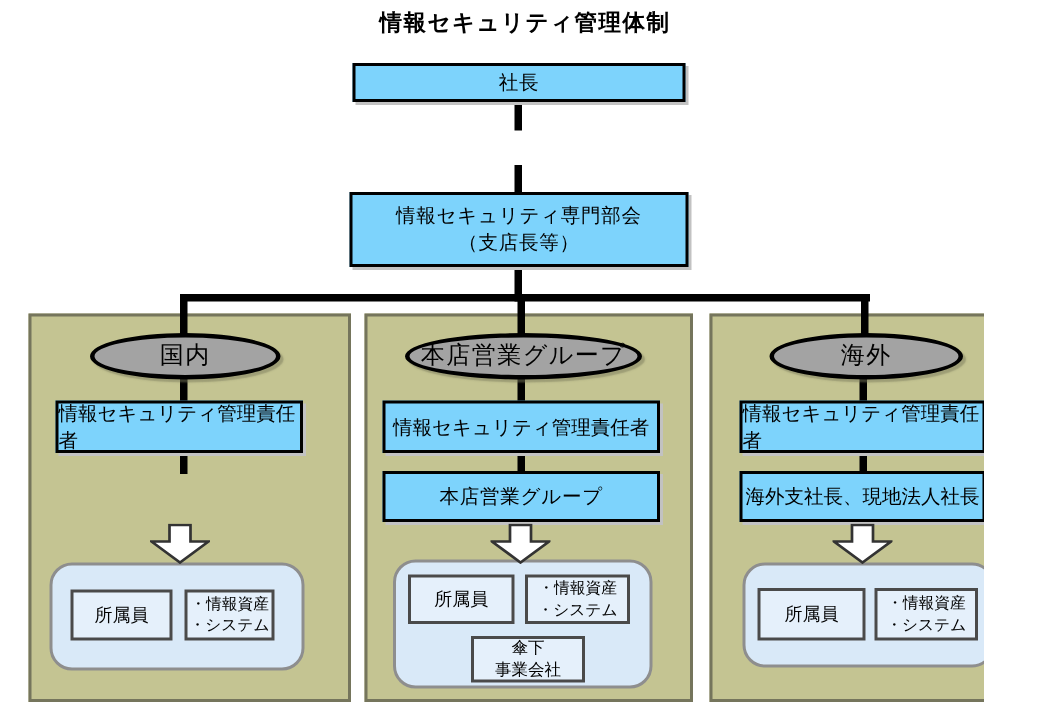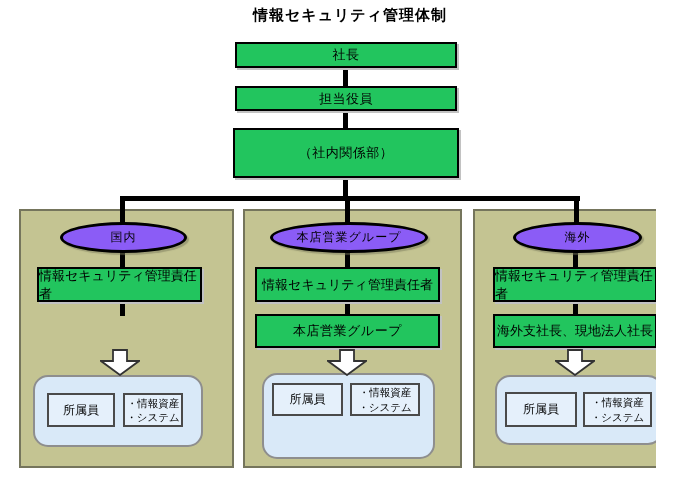--- a/index.html
+++ b/index.html
@@ -5,36 +5,36 @@
   html,body{margin:0;padding:0;background:#fff;}
   .canvas{
     position:relative;width:628px;height:485px;background:#fff;overflow:hidden;
     font-family:"Liberation Sans","DejaVu Sans",sans-serif;color:#000;padding-left:28px;
   }
   .title{
     position:absolute;left:0;top:6px;width:700px;text-align:center;
     font-size:15px;font-weight:bold;letter-spacing:1px;
   }
   .obox{
-    position:absolute;background:#22c55e;border:2px solid #000;
+    position:absolute;background:#7dd3fc;border:2px solid #000;
     box-shadow:2px 2px 0 #c2c2c2;
     display:flex;align-items:center;justify-content:center;flex-direction:column;
     font-size:13px;z-index:3;box-sizing:border-box;letter-spacing:0.5px;
   }
   .obox.small{font-size:13px;}
   .conn{position:absolute;background:var(--connector,#000);z-index:2;}
   .panel{
     position:absolute;background:var(--panel-bg,#C4C492);
     border:2px solid var(--panel-border,#75755C);
     box-sizing:border-box;z-index:1;
   }
   .ellipse{
-    position:absolute;background:#8b5cf6;border:3px solid #000;border-radius:50%;
+    position:absolute;background:#a3a3a3;border:3px solid #000;border-radius:50%;
     display:flex;align-items:center;justify-content:center;
-    font-size:12px;z-index:3;box-sizing:border-box;letter-spacing:1px;
+    font-size:16px;z-index:3;box-sizing:border-box;letter-spacing:1px;
     box-shadow:2px 2px 1px rgba(120,120,90,0.5);
   }
   .rounded{
     position:absolute;background:var(--rounded-bg,#D9E9F8);
     border:2px solid var(--rounded-border,#8E8E8E);
     border-radius:15px;z-index:2;box-sizing:border-box;
   }
   .ibox{
     position:absolute;background:var(--inner-box-bg,#E5F0FB);
     border:2px solid #4a4a4a;z-index:3;box-sizing:border-box;
@@ -48,25 +48,23 @@
 </head>
 <body>
 
 <div class="canvas">
 
   <div class="title">情報セキュリティ管理体制</div>
 
   <div class="obox" style="left:235px;top:42px;width:222px;height:26px">
     <span>社長</span>
   </div>
-  <div class="obox" style="left:235px;top:86px;width:222px;height:25px">
-    <span>担当役員</span>
-  </div>
   <div class="obox" style="left:233px;top:128px;width:226px;height:50px">
-    <span>（社内関係部）</span>
+    <span>情報セキュリティ専門部会</span>
+    <span>（支店長等）</span>
   </div>
 
   <div class="conn" style="left:343px;top:67px;width:5px;height:20px"></div>
   <div class="conn" style="left:343px;top:110px;width:5px;height:19px"></div>
   <div class="conn" style="left:343px;top:177px;width:5px;height:24px"></div>
   <div class="conn" style="left:120px;top:196px;width:460px;height:5px"></div>
   <div class="conn" style="left:120px;top:196px;width:5px;height:36px"></div>
   <div class="conn" style="left:345px;top:196px;width:5px;height:36px"></div>
   <div class="conn" style="left:574px;top:196px;width:5px;height:36px"></div>
 
@@ -130,20 +128,24 @@
     <span class="two">・システム</span>
   </div>
 
   <div class="ibox" style="left:272px;top:383px;width:71px;height:33px">
     <span>所属員</span>
   </div>
   <div class="ibox" style="left:350px;top:383px;width:70px;height:33px">
     <span class="two">・情報資産</span>
     <span class="two">・システム</span>
   </div>
+  <div class="ibox" style="left:314px;top:424px;width:76px;height:31px">
+    <span class="sub">傘下</span>
+    <span class="sub">事業会社</span>
+  </div>
 
   <div class="ibox" style="left:505px;top:392px;width:72px;height:35px">
     <span>所属員</span>
   </div>
   <div class="ibox" style="left:583px;top:392px;width:69px;height:35px">
     <span class="two">・情報資産</span>
     <span class="two">・システム</span>
   </div>
 
 </div>

